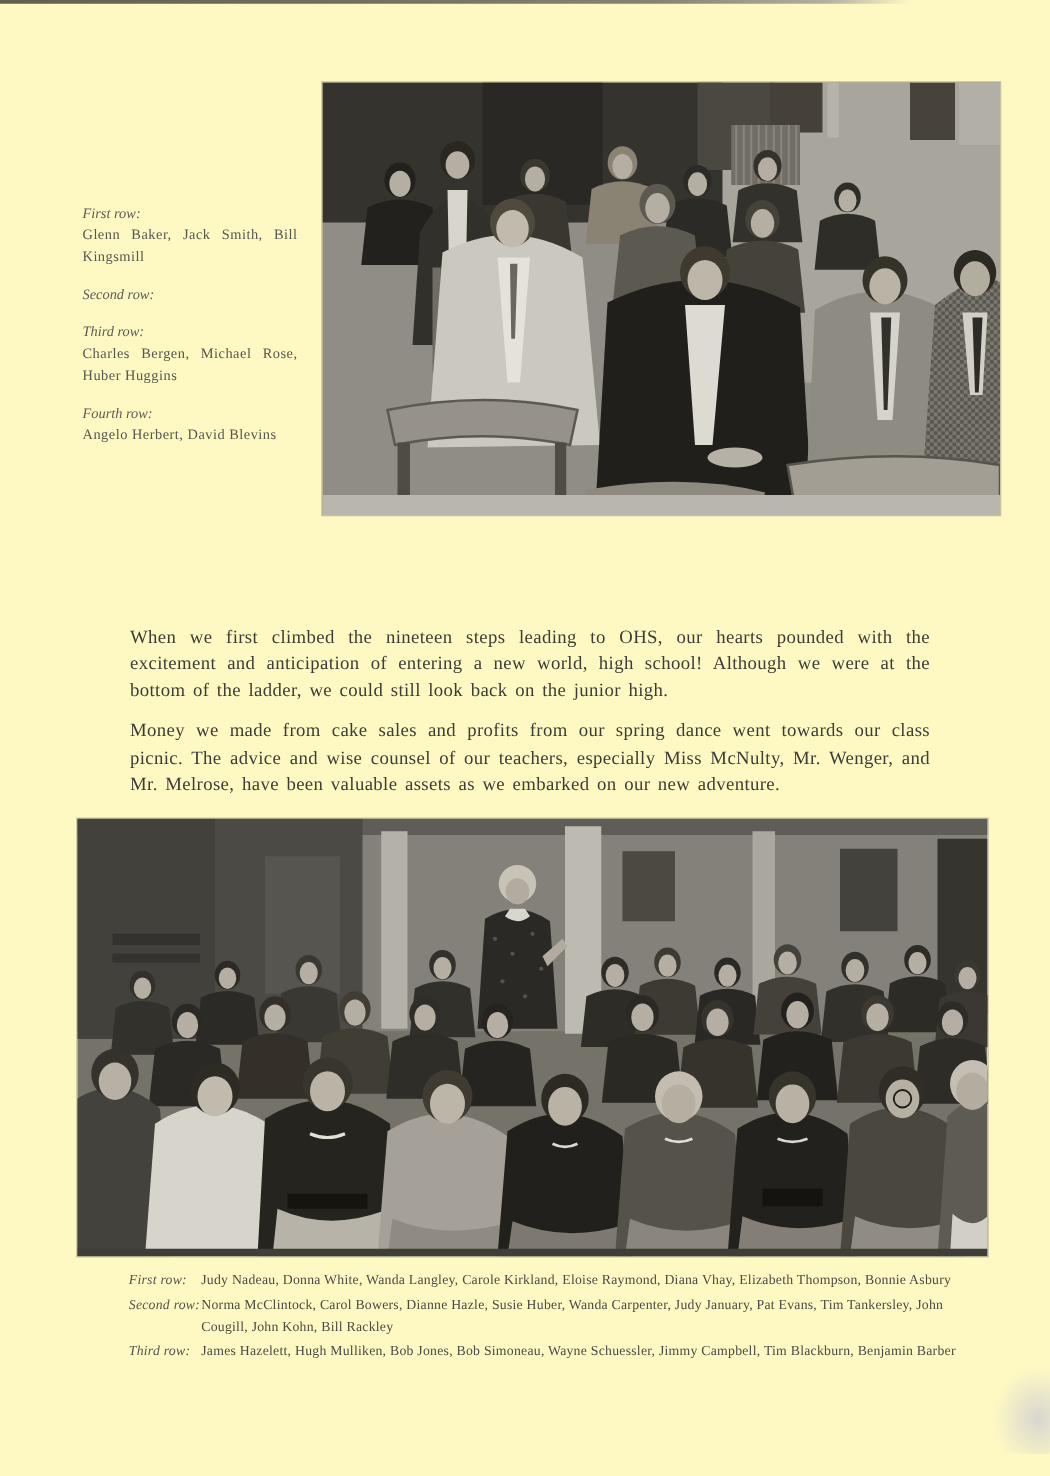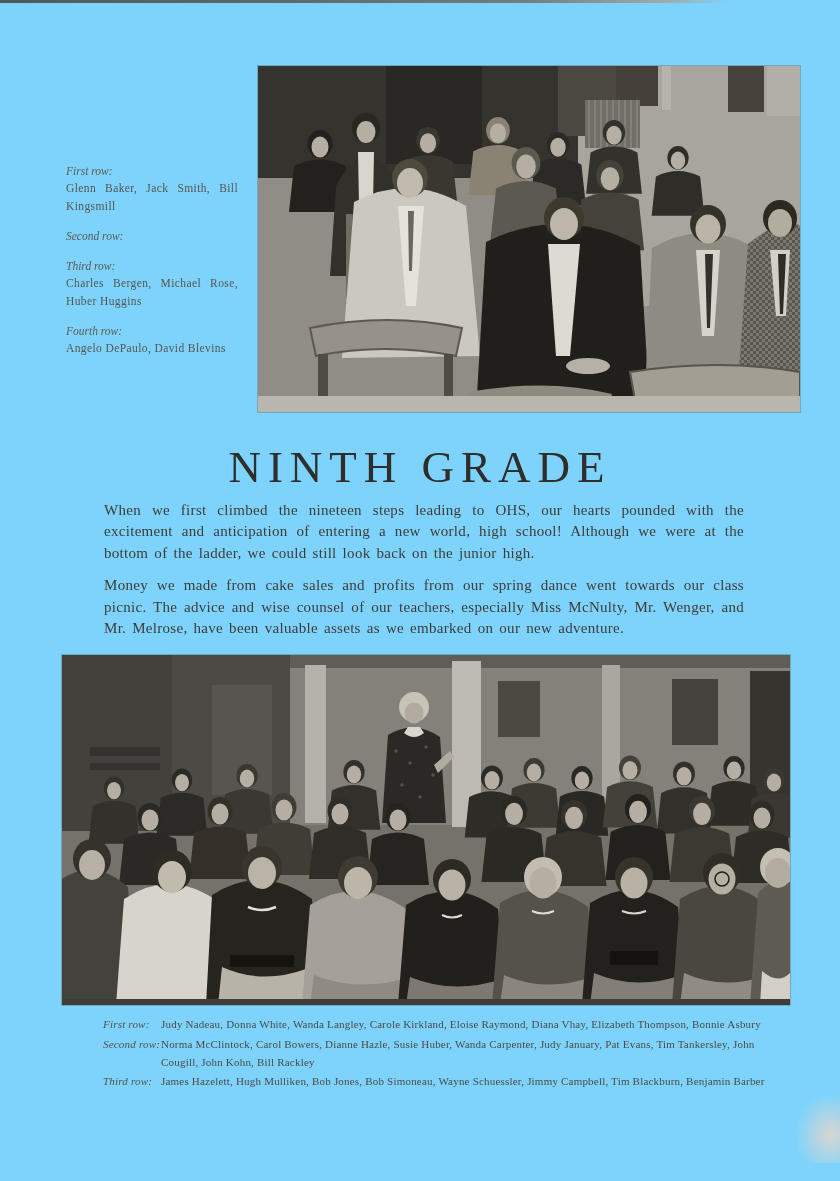--- a/index.html
+++ b/index.html
@@ -1,18 +1,18 @@
 <!DOCTYPE html>
 <html><head>
 <meta charset="utf-8">
 <style>
   html,body { margin:0; padding:0; background:#e9e8e4; }
   .page {
     position:relative; width:840px; height:1181px;
-    background:#7dd3fc; overflow:hidden;
+    background:#fef9c3; overflow:hidden;
     font-family:"Liberation Serif", serif; color:#403e39;
   }
   .scan-edge-top {
     position:absolute; top:0; left:0; width:752px; height:3px;
     background:linear-gradient(90deg,#45433e 0%,#5a5852 40%,#706e68 70%,#a5a39d 88%,transparent 97%);
     opacity:.85;
   }
   .scan-smudge {
     position:absolute; right:0; bottom:18px; width:46px; height:70px;
     background:radial-gradient(ellipse at 80% 60%, #d8d6d0 0%, transparent 70%);
@@ -66,21 +66,21 @@
     </div>
     <div class="cap-group">
       <span class="cap-label">Second row:</span>
     </div>
     <div class="cap-group">
       <span class="cap-label">Third row:</span>
       <span class="cap-names">Charles Bergen, Michael Rose, Huber Huggins</span>
     </div>
     <div class="cap-group">
       <span class="cap-label">Fourth row:</span>
-      <span class="cap-names">Angelo DePaulo, David Blevins</span>
+      <span class="cap-names">Angelo Herbert, David Blevins</span>
     </div>
   </div>
 
   <div class="photo photo-top">
     <svg viewBox="0 0 542 346" preserveAspectRatio="none" aria-hidden="true">
       <defs>
         <g id="pp">
           <path d="M-26,16 Q0,3 26,16 L31,62 L-31,62 Z"></path>
           <ellipse cx="0" cy="-6" rx="12.5" ry="14"></ellipse>
           <ellipse cx="0" cy="-3" rx="8.5" ry="10.5" fill="#b4afa2"></ellipse>
@@ -159,21 +159,20 @@
       <path d="M52,262 Q130,246 204,262 L198,290 Q126,276 58,290 Z" fill="#96928a" stroke="#5c5952" stroke-width="2"></path>
       <path d="M210,326 Q290,312 354,328 L350,346 L214,346 Z" fill="#8e8a80"></path>
       <path d="M372,306 Q460,292 542,306 L542,340 L378,340 Z" fill="#a29e93" stroke="#56544d" stroke-width="2"></path>
       <rect x="60" y="288" width="10" height="58" fill="#4e4c45"></rect>
       <rect x="186" y="288" width="9" height="58" fill="#4e4c45"></rect>
       <ellipse cx="330" cy="300" rx="22" ry="8" fill="#b5b1a6"></ellipse>
       <rect x="0" y="330" width="542" height="16" fill="#b9b6ad"></rect>
     </svg>
   </div>
 
-  <div class="grade-title">NINTH GRADE</div>
 
   <div class="body-text">
     <p>When we first climbed the nineteen steps leading to OHS, our hearts pounded with the excitement and anticipation of entering a new world, high school! Although we were at the bottom of the ladder, we could still look back on the junior high.</p>
     <p>Money we made from cake sales and profits from our spring dance went towards our class picnic. The advice and wise counsel of our teachers, especially Miss McNulty, Mr. Wenger, and Mr. Melrose, have been valuable assets as we embarked on our new adventure.</p>
   </div>
 
   <div class="photo photo-bottom">
     <svg viewBox="0 0 728 350" preserveAspectRatio="none" aria-hidden="true">
       <rect width="728" height="350" fill="#757269"></rect>
       <rect x="0" y="0" width="728" height="170" fill="#84817a"></rect>

